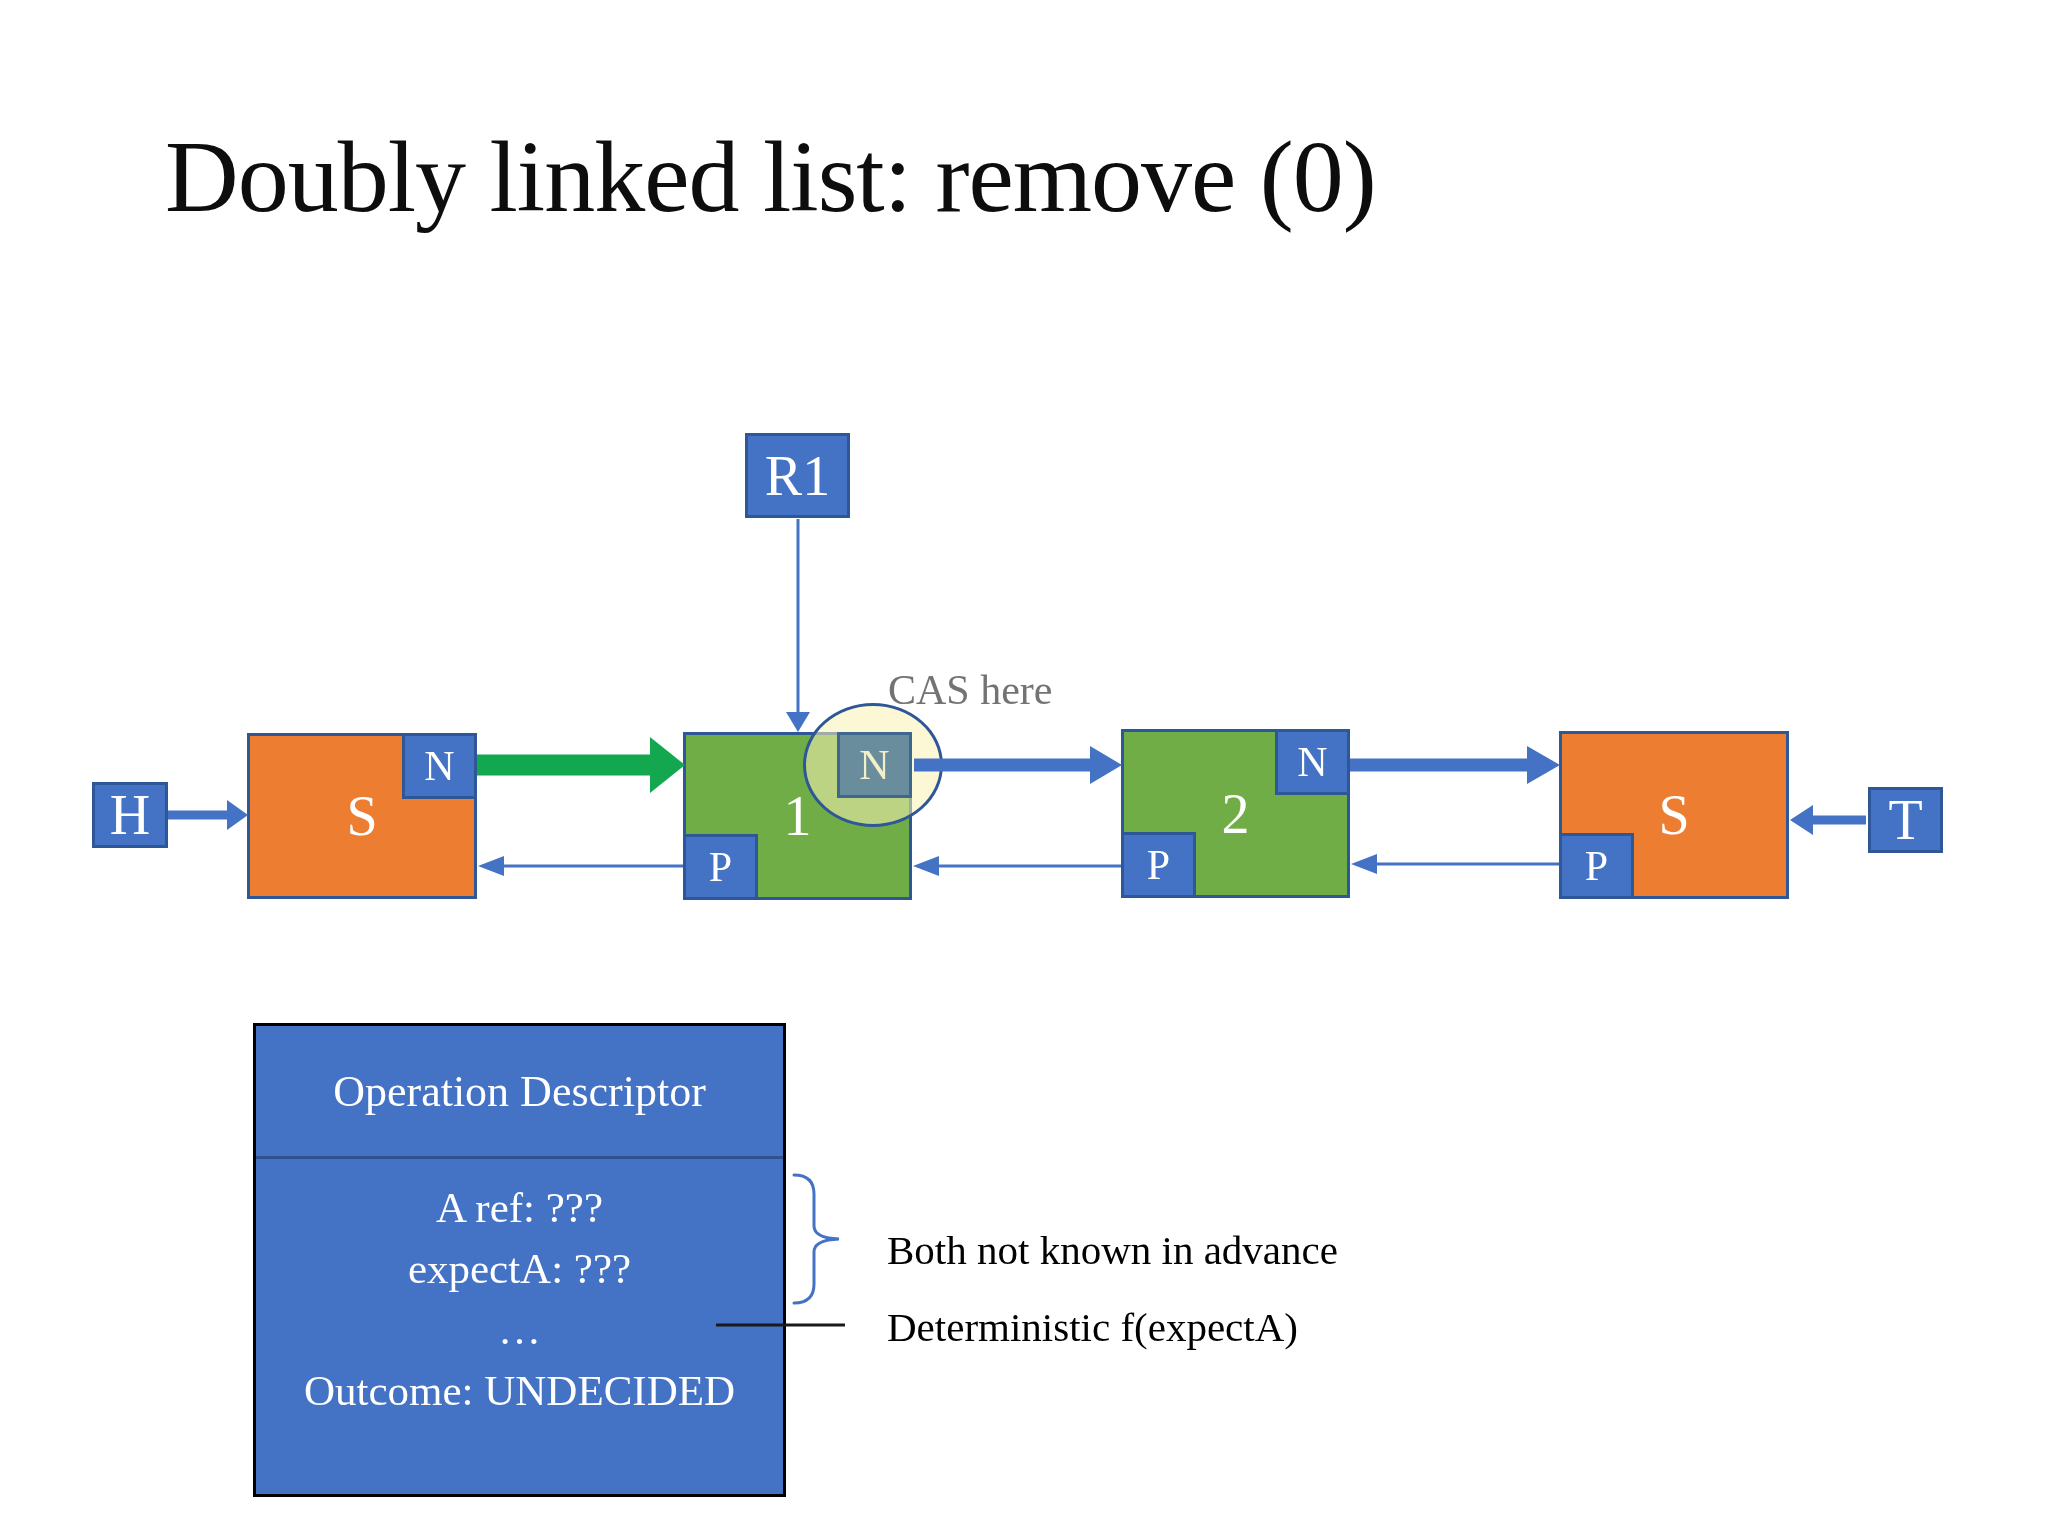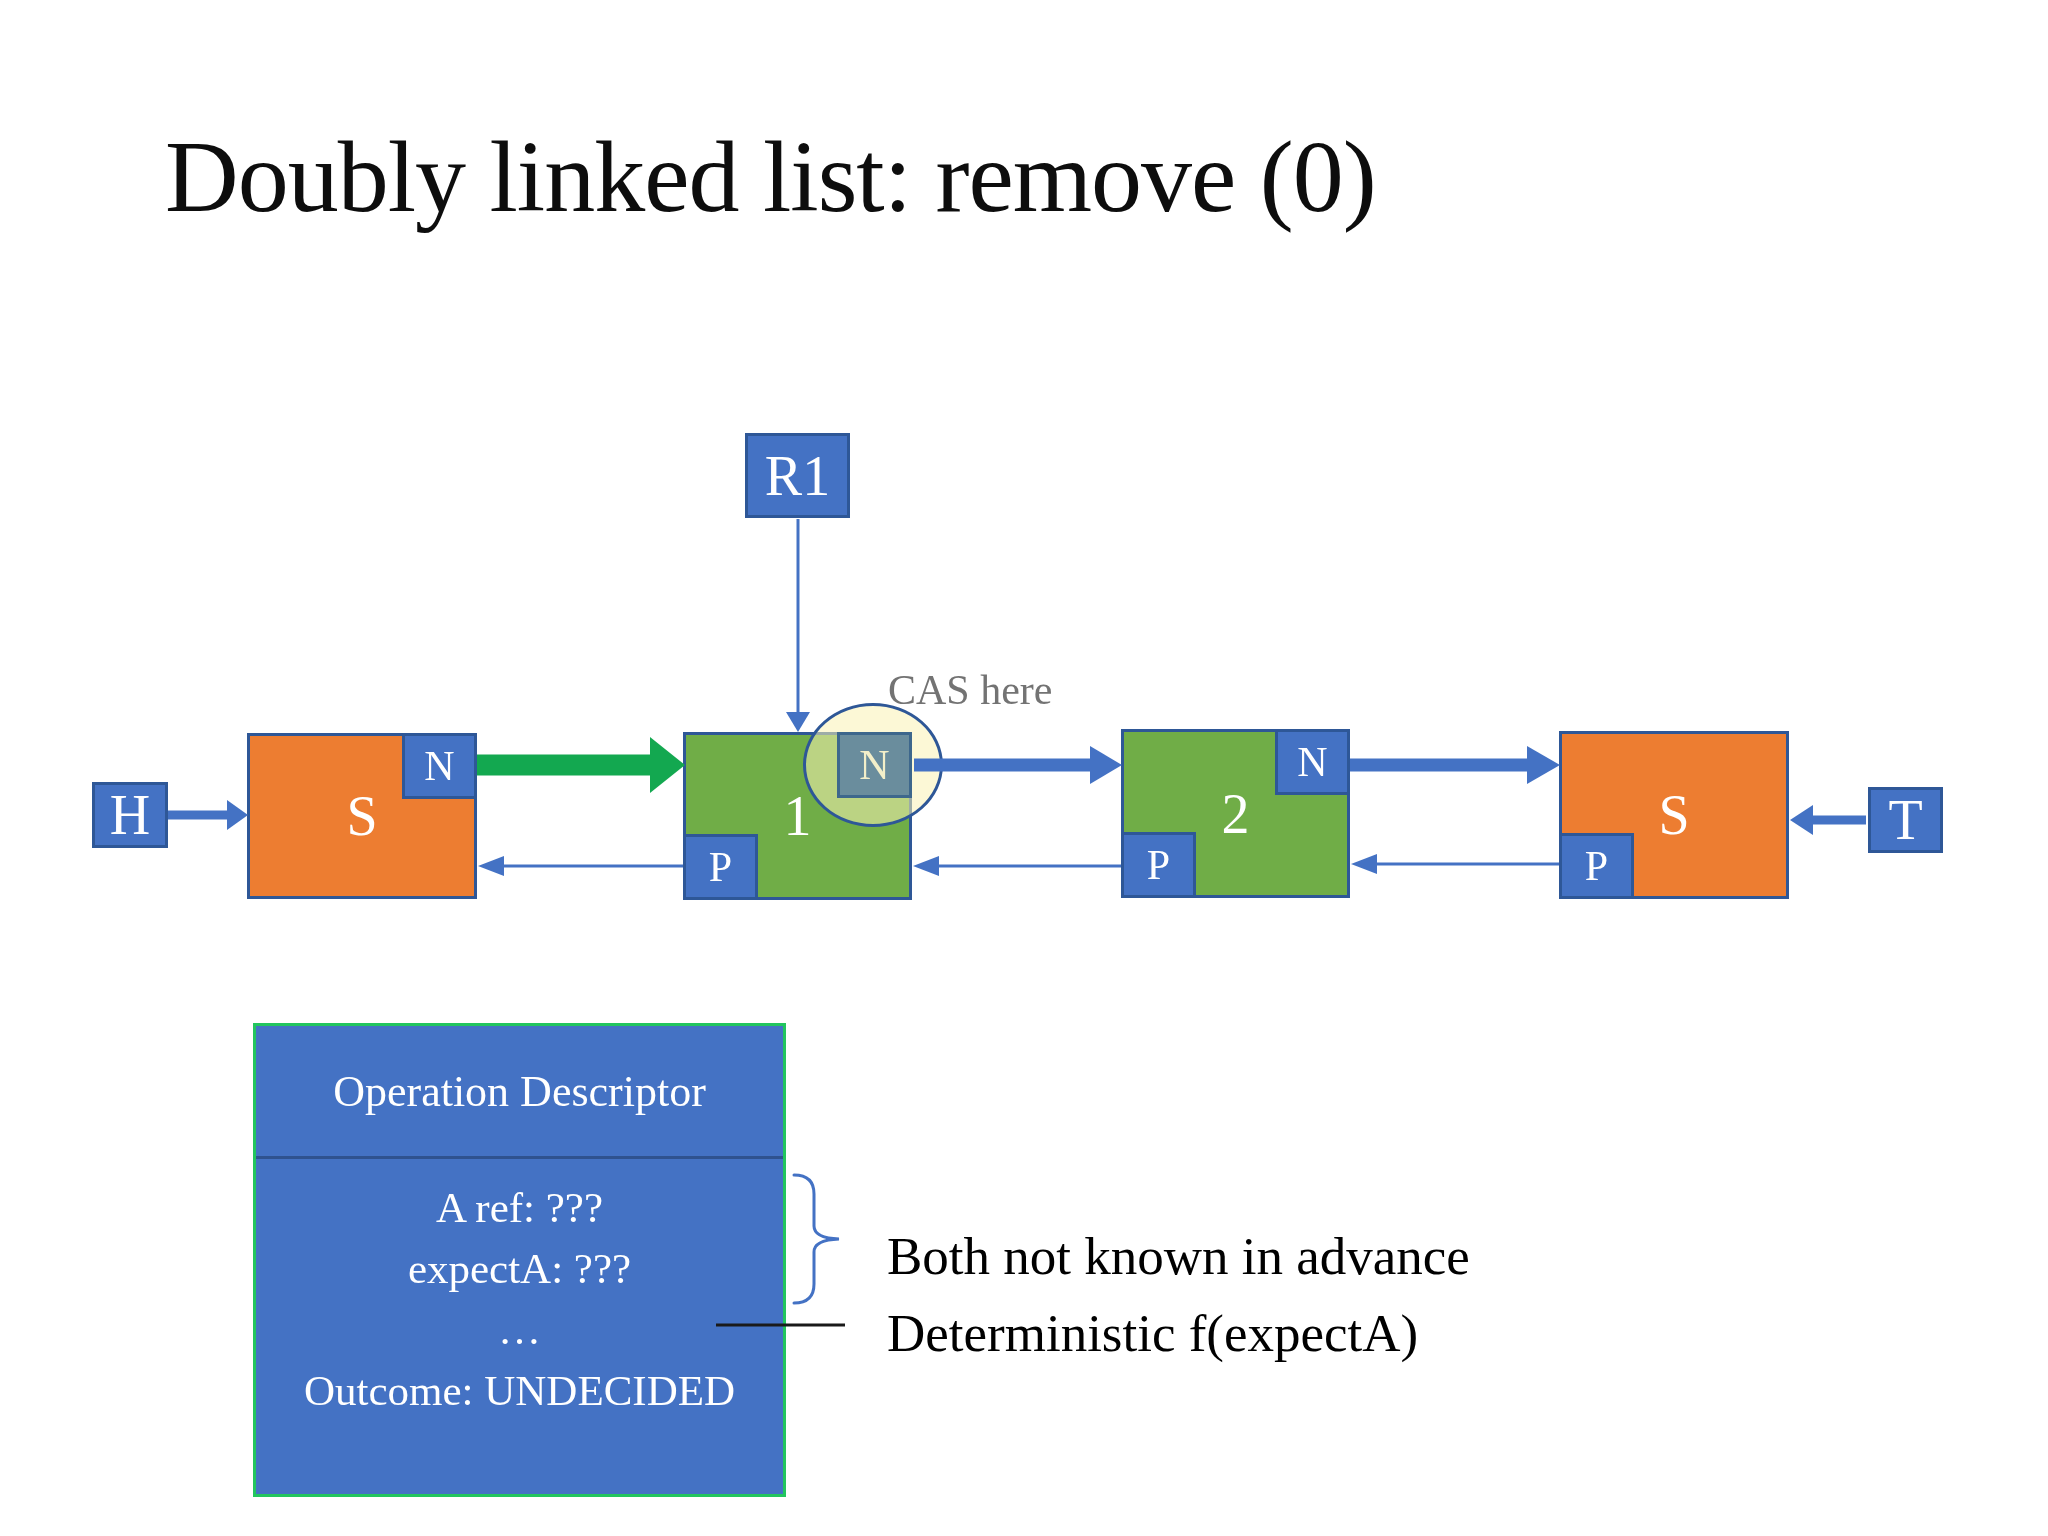--- a/index.html
+++ b/index.html
@@ -31,32 +31,32 @@
   .highlight-circle{
     position:absolute;left:803px;top:703px;width:140px;height:124px;
     border-radius:50%;border:3px solid #2E5797;box-sizing:border-box;
     background:rgba(250,243,180,0.55);z-index:4;
   }
   .cas-label{
     position:absolute;left:888px;top:666px;font-size:42px;color:#737373;white-space:nowrap;
   }
   .descriptor{
     position:absolute;left:253px;top:1023px;width:533px;height:474px;
-    box-sizing:border-box;background:#4472C4;border:3px solid #22c55e;color:#ffffff;
+    box-sizing:border-box;background:#4472C4;border:3px solid #000000;color:#ffffff;
   }
   .descriptor-header{
     box-sizing:border-box;height:133px;border-bottom:3px solid #2F528F;
     display:flex;align-items:center;justify-content:center;font-size:44px;
   }
   .descriptor-body{
     box-sizing:border-box;padding-top:18px;display:flex;flex-direction:column;align-items:center;
   }
   .descriptor-row{font-size:43px;line-height:61px;white-space:nowrap;}
   .note{
-    position:absolute;left:887px;font-size:53px;color:#000000;white-space:nowrap;
+    position:absolute;left:887px;font-size:41px;color:#000000;white-space:nowrap;
   }
   .note-1{top:1226px;}
   .note-2{top:1303px;}
   #arrow-layer{position:absolute;left:0;top:0;z-index:10;pointer-events:none;}
 </style>
 </head>
 <body>
 
 <div id="slide">
 

